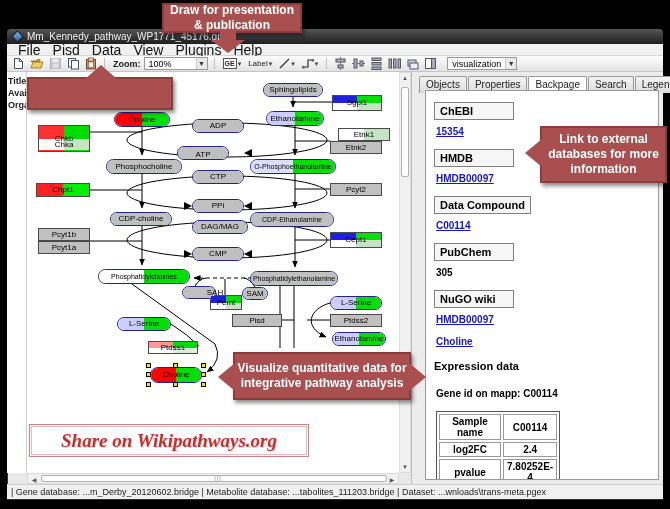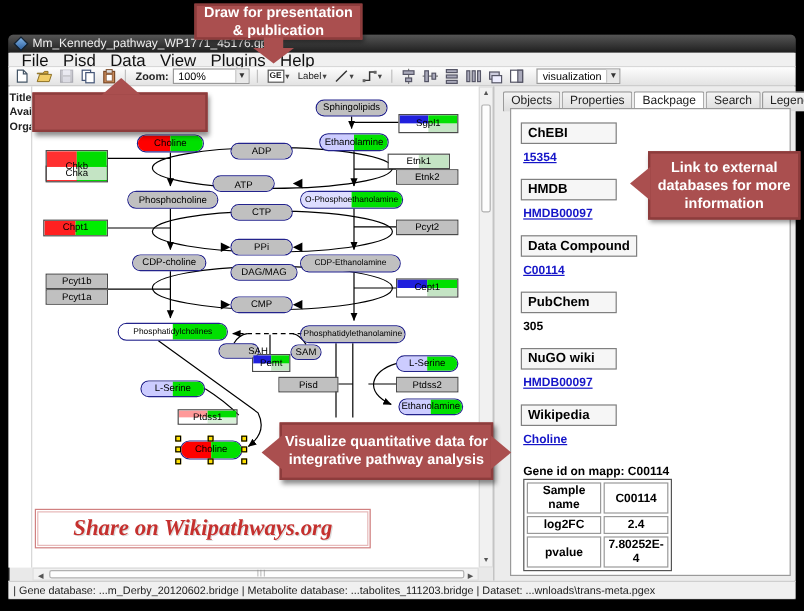--- a/index.html
+++ b/index.html
@@ -83,21 +83,21 @@
        background:linear-gradient(#f4f4f4,#dcdcdc);margin-right:1px;border-radius:2px 2px 0 0;}
   .tab.active{background:#fff;position:relative;top:0px;padding-bottom:3px;}
   .rcontent{position:absolute;left:13px;top:18px;width:234px;height:390px;background:#fff;
             border:1px solid #9a9a9a;padding:10px 8px 4px 8px;overflow:hidden;}
   .bp-section{margin-bottom:11px;}
   .bp-header{display:inline-block;min-width:80px;border:1px solid #808080;background:#f6f6f6;
              font-size:11px;font-weight:bold;color:#000;padding:2px 5px;}
   .bp-link{margin:6px 0 0 2px;font-size:10px;font-weight:bold;color:#1515c8;text-decoration:underline;cursor:pointer;width:max-content;}
   .bp-value{margin:6px 0 0 2px;font-size:10px;font-weight:bold;color:#000;width:max-content;}
   .expr-title{font-size:11px;font-weight:bold;margin:13px 0 0 0;}
-  .geneid{font-size:10px;font-weight:bold;margin:16px 0 0 2px;}
+  .geneid{font-size:10px;font-weight:bold;margin:16px 0 12px 2px;}
   .dtablewrap{border:1px solid #555;display:inline-block;background:#fff;margin-left:2px;}
   .dtable{border-collapse:separate;border-spacing:2px;}
   .dtable td{border:1px solid #999;font-size:10px;font-weight:bold;text-align:center;padding:1px 3px;}
   .dtable .c1{width:62px;} .dtable .c2{width:52px;}
 
   .statusbar{position:absolute;left:7px;top:484px;width:656px;height:15px;background:#f0f0f0;
              border-top:1px solid #cfcfcf;font-size:9px;color:#222;display:flex;align-items:center;
              padding-left:4px;white-space:nowrap;overflow:hidden;}
 
   
@@ -333,21 +333,21 @@
         <span class="lab">Ethanolamine</span>
       </div>
       <div class="pnode pill" style="left: 165px; top: 47px; width: 52px; height: 14px;">
         <div class="fillwrap" style="background: rgb(192, 192, 192);"></div>
         <span class="lab">ADP</span>
       </div>
       <div class="pnode pill" style="left: 150px; top: 74px; width: 52px; height: 14px; align-items: flex-end;">
         <div class="fillwrap" style="background: rgb(192, 192, 192);"></div>
         <span class="lab">ATP</span>
       </div>
-      <div class="pnode rect" style="left: 296px; top: 56px; width: 52px; height: 13px; align-items: center;">
+      <div class="pnode rect" style="left: 311px; top: 56px; width: 52px; height: 13px; align-items: center;">
         <div class="fillwrap">
           <div class="fillcell" style="background: rgb(255, 255, 255);"></div>
           <div class="fillcell" style="background: rgb(196, 228, 196);"></div>
         </div>
         <span class="lab">Etnk1</span>
       </div>
       <div class="pnode rect" style="left: 303px; top: 69px; width: 52px; height: 13px;">
         <div class="fillwrap" style="background: rgb(192, 192, 192);"></div>
         <span class="lab">Etnk2</span>
       </div>
@@ -532,22 +532,23 @@
         <span class="tab">Search</span>
         <span class="tab">Legend</span>
       </div>
     <div class="rcontent">
       <div id="sections">
           <div class="bp-section"><div class="bp-header">ChEBI</div><div class="bp-link">15354</div></div>
           <div class="bp-section"><div class="bp-header">HMDB</div><div class="bp-link">HMDB00097</div></div>
           <div class="bp-section"><div class="bp-header">Data Compound</div><div class="bp-link">C00114</div></div>
           <div class="bp-section"><div class="bp-header">PubChem</div><div class="bp-value">305</div></div>
           <div class="bp-section"><div class="bp-header">NuGO wiki</div><div class="bp-link">HMDB00097</div></div>
-          <div class="bp-section"><div class="bp-header">Wikipedia</div><div class="bp-link">Choline</div></div>
-        </div>
+          <div class="bp-section"><div class="bp-link">Choline</div></div>
+        </div>
+      <div class="expr-title">Expression data</div>
       <div class="geneid">Gene id on mapp: C00114</div>
       <div class="dtablewrap">
         <table class="dtable">
             <tbody>
 
         <tr>
             <td class="c1">Sample name</td>
             <td class="c2">C00114</td>
           </tr>
               <tr>

